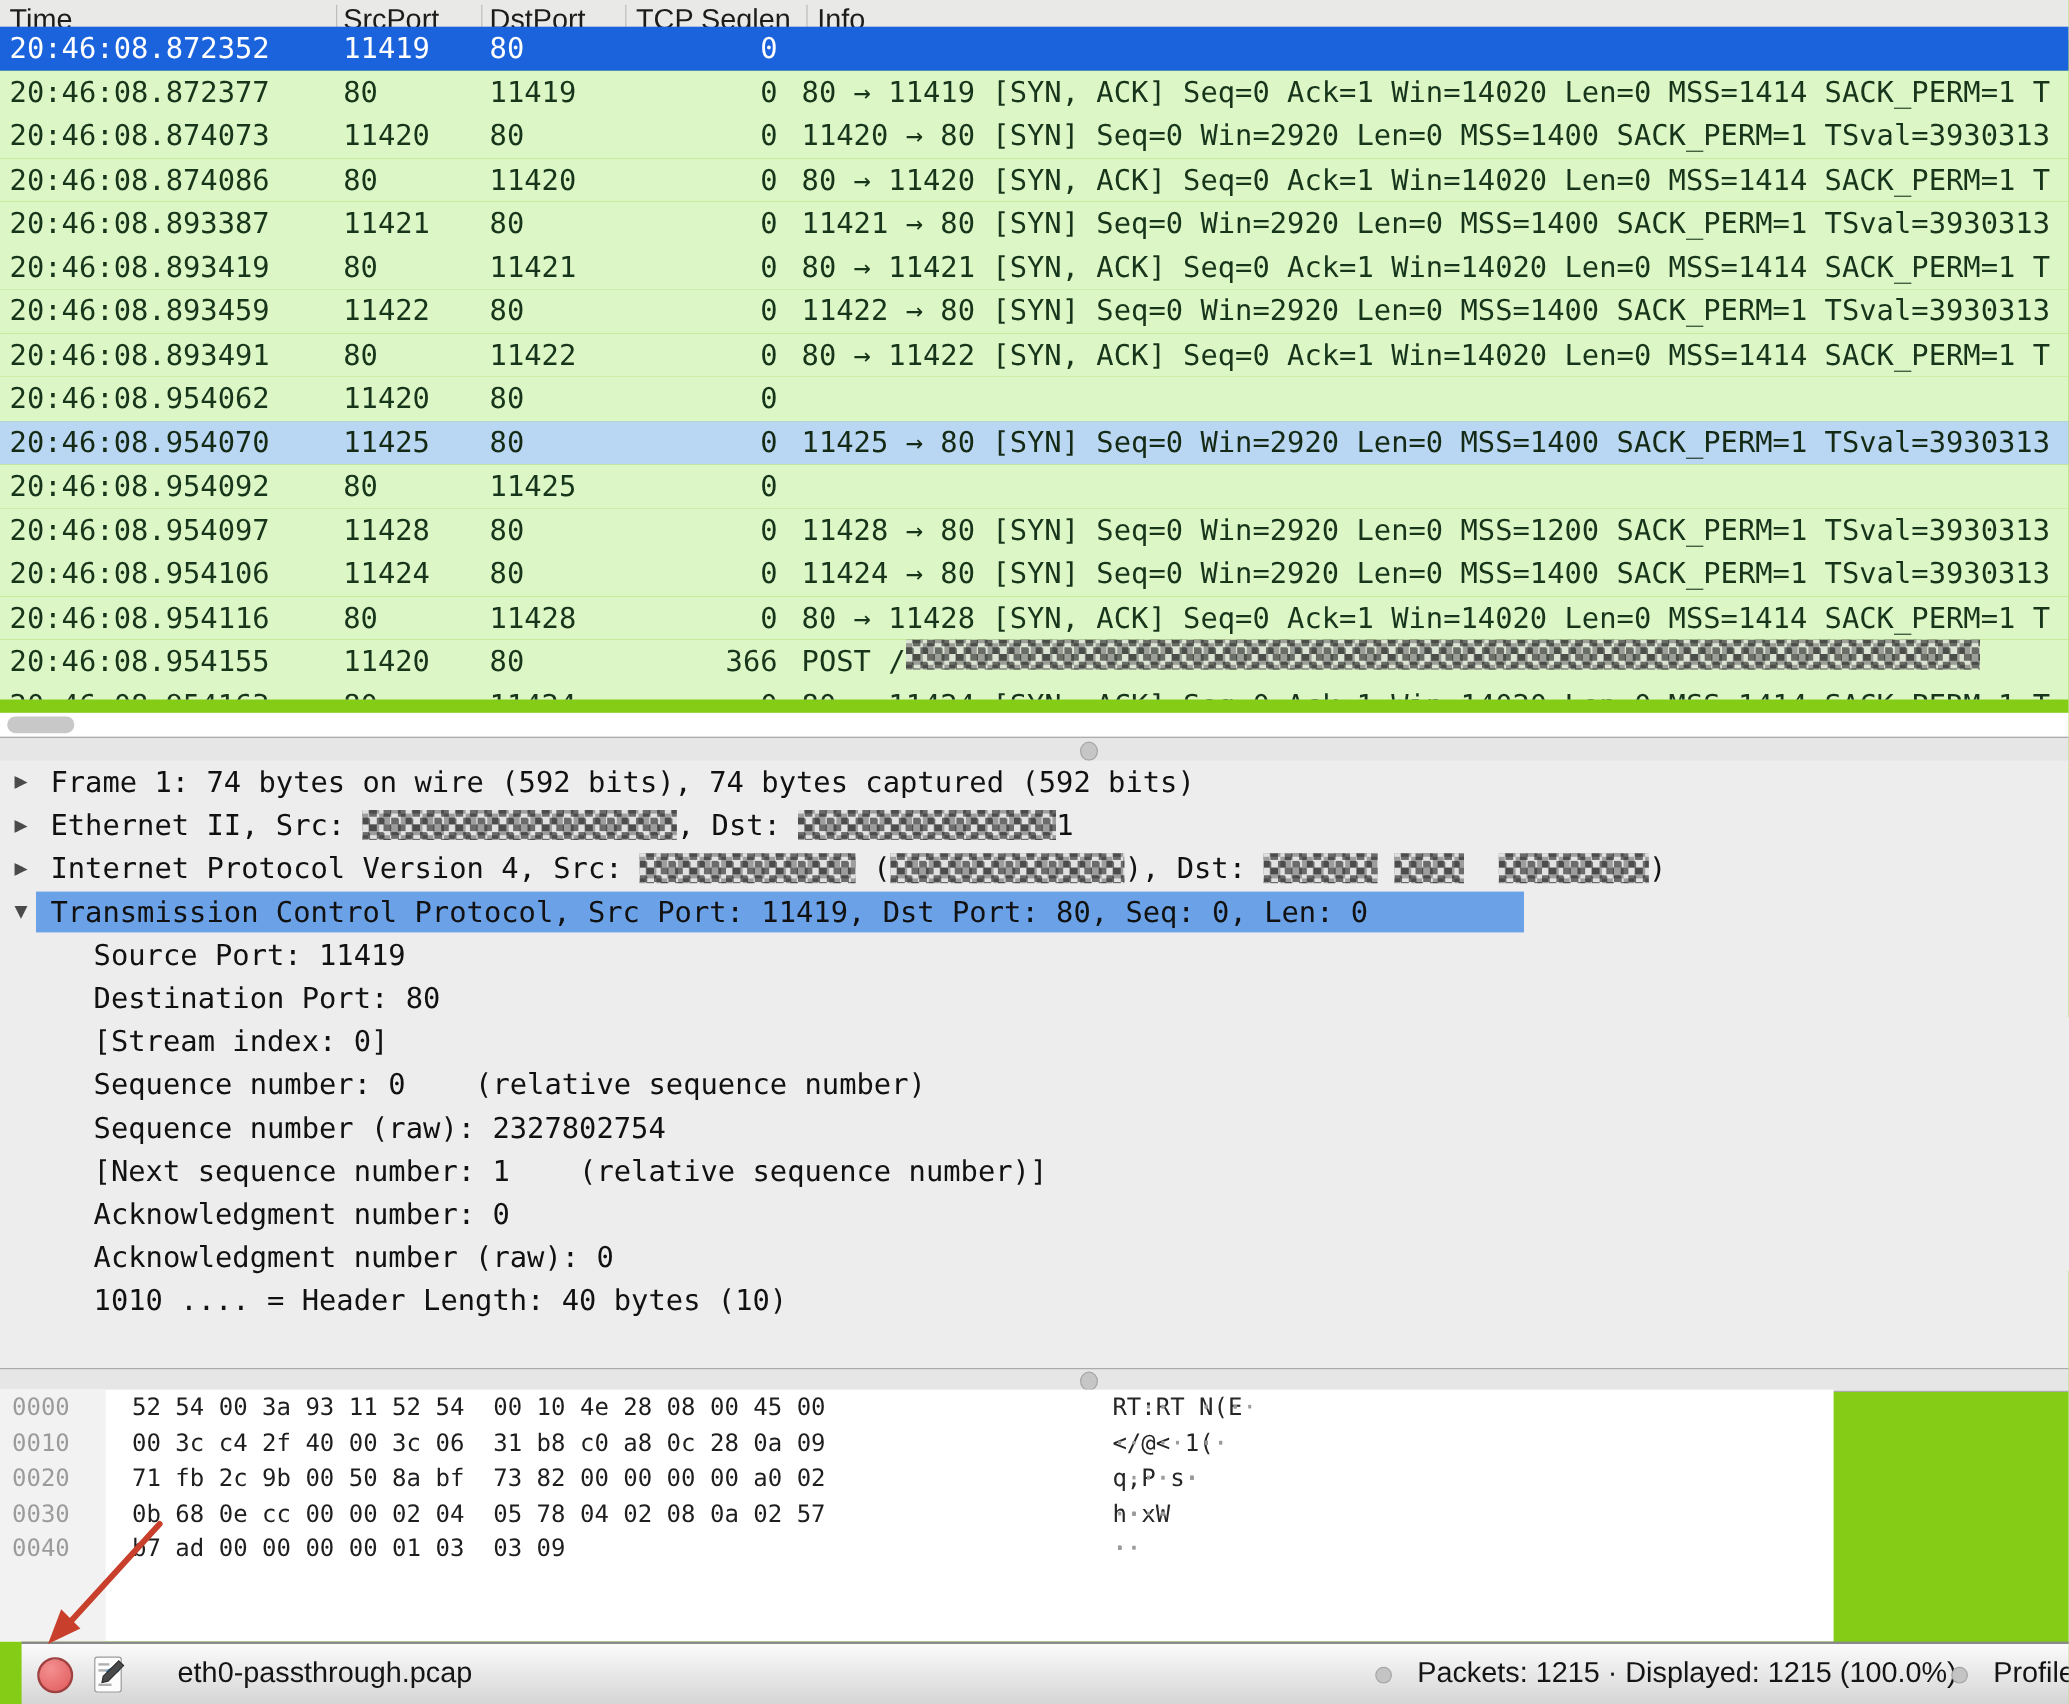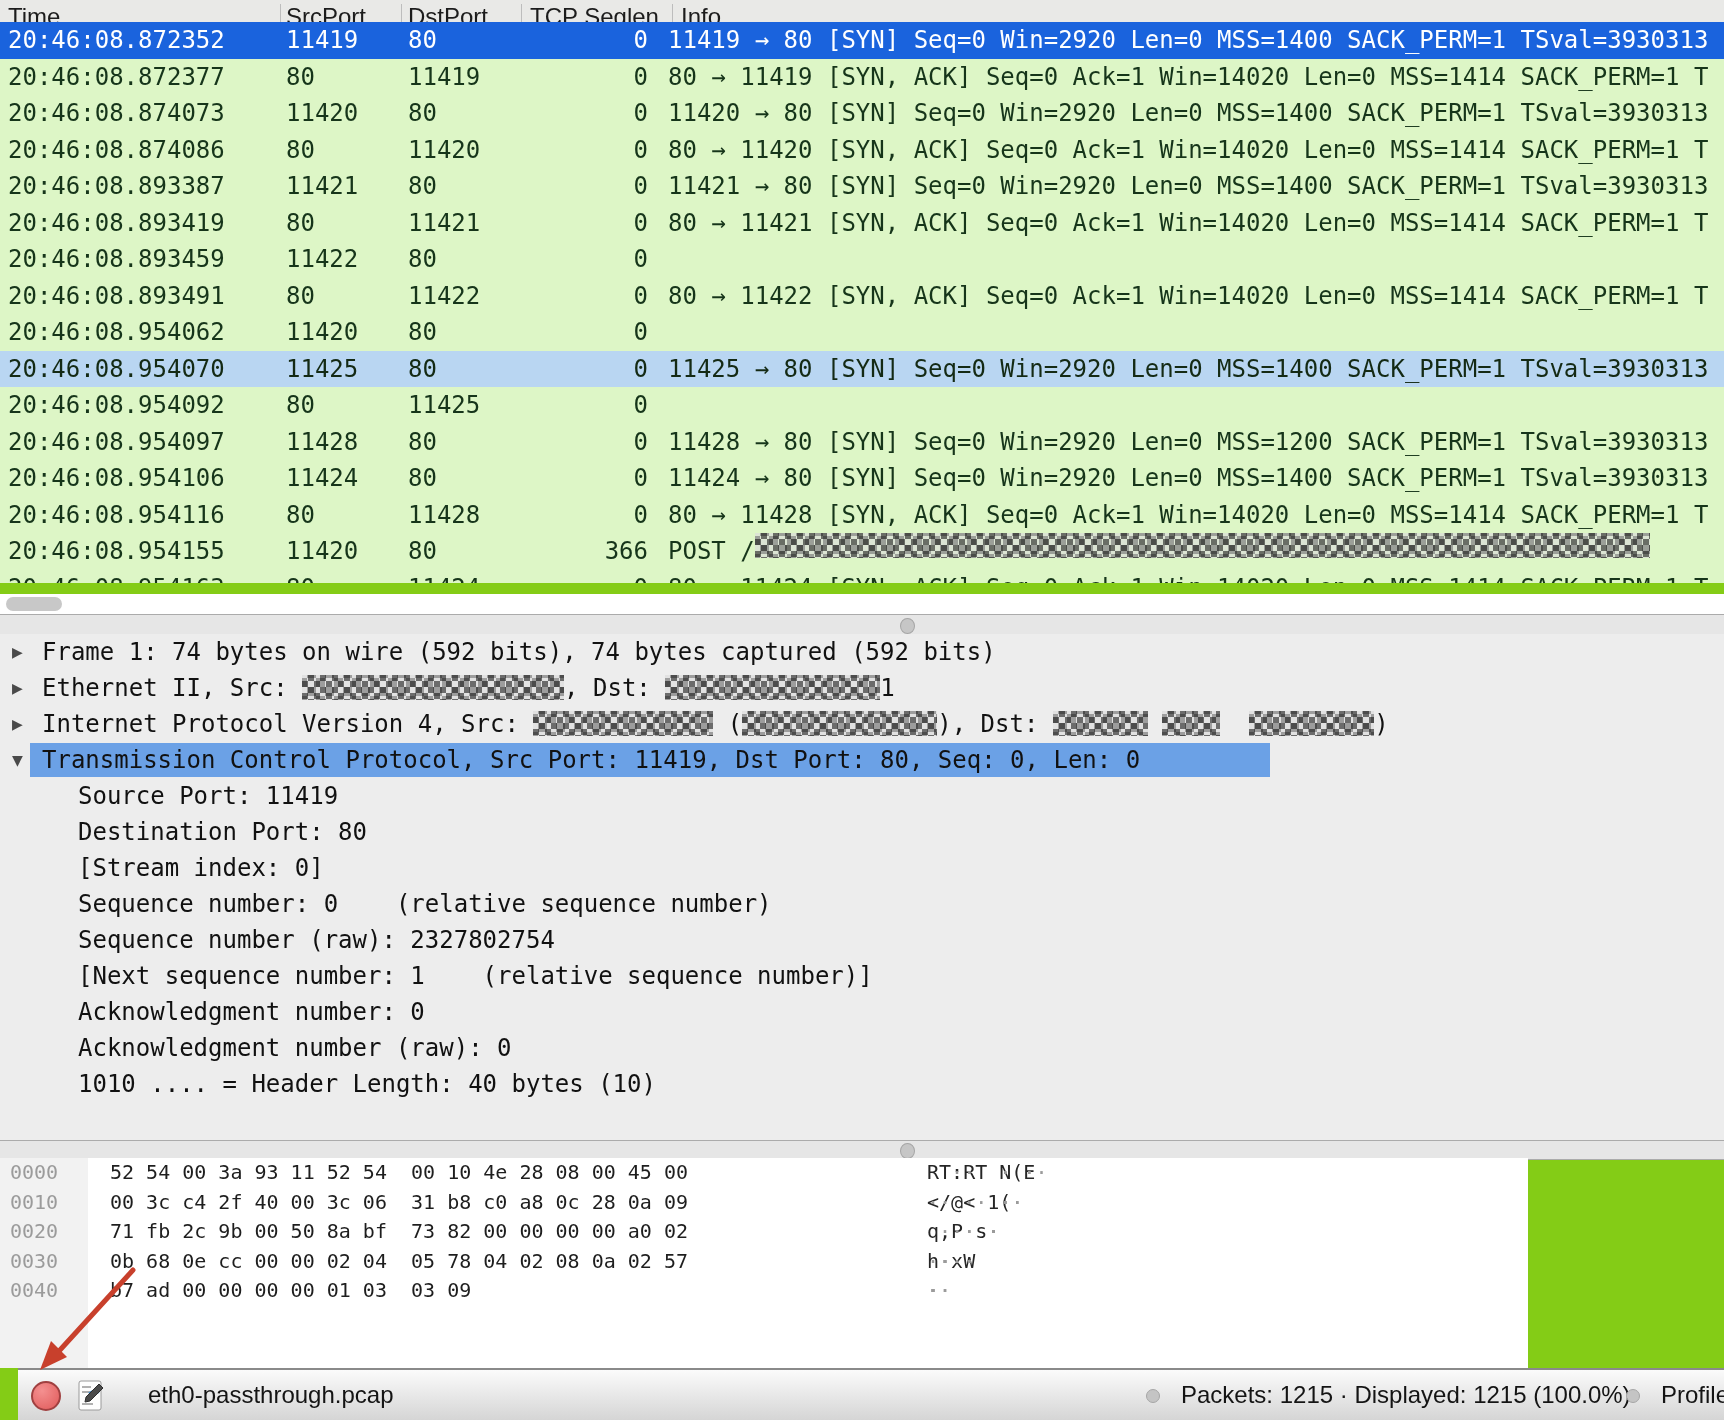--- a/index.html
+++ b/index.html
@@ -73,27 +73,27 @@
     <span class="hcell" style="left:408px">DstPort</span>
     <span class="hcell" style="left:530px">TCP Seglen</span>
     <span class="hcell" style="left:681px">Info</span>
     <div class="hsep" style="left:280px"></div>
     <div class="hsep" style="left:401px"></div>
     <div class="hsep" style="left:521px"></div>
     <div class="hsep" style="left:672px"></div>
   </div>
 
   <div class="plist-rows" id="plist-rows">
-      <div class="prow selected"><span class="c-time">20:46:08.872352</span><span class="c-src">11419</span><span class="c-dst">80</span><span class="c-len">0</span><span class="c-info">11419 → 80 [SYN] Seq=0 Win=2920 Len=0 MSS=1400 SACK_PERM=1 TSval=3930313</span></div>
+      <div class="prow selected"><span class="c-time">20:46:08.872352</span><span class="c-src">11419</span><span class="c-dst">80</span><span class="c-len">0</span></div>
       <div class="prow"><span class="c-time">20:46:08.872377</span><span class="c-src">80</span><span class="c-dst">11419</span><span class="c-len">0</span><span class="c-info">80 → 11419 [SYN, ACK] Seq=0 Ack=1 Win=14020 Len=0 MSS=1414 SACK_PERM=1 T</span></div>
       <div class="prow"><span class="c-time">20:46:08.874073</span><span class="c-src">11420</span><span class="c-dst">80</span><span class="c-len">0</span><span class="c-info">11420 → 80 [SYN] Seq=0 Win=2920 Len=0 MSS=1400 SACK_PERM=1 TSval=3930313</span></div>
       <div class="prow"><span class="c-time">20:46:08.874086</span><span class="c-src">80</span><span class="c-dst">11420</span><span class="c-len">0</span><span class="c-info">80 → 11420 [SYN, ACK] Seq=0 Ack=1 Win=14020 Len=0 MSS=1414 SACK_PERM=1 T</span></div>
       <div class="prow"><span class="c-time">20:46:08.893387</span><span class="c-src">11421</span><span class="c-dst">80</span><span class="c-len">0</span><span class="c-info">11421 → 80 [SYN] Seq=0 Win=2920 Len=0 MSS=1400 SACK_PERM=1 TSval=3930313</span></div>
       <div class="prow"><span class="c-time">20:46:08.893419</span><span class="c-src">80</span><span class="c-dst">11421</span><span class="c-len">0</span><span class="c-info">80 → 11421 [SYN, ACK] Seq=0 Ack=1 Win=14020 Len=0 MSS=1414 SACK_PERM=1 T</span></div>
-      <div class="prow"><span class="c-time">20:46:08.893459</span><span class="c-src">11422</span><span class="c-dst">80</span><span class="c-len">0</span></div>
+      <div class="prow"><span class="c-time">20:46:08.893459</span><span class="c-src">11422</span><span class="c-dst">80</span><span class="c-len">0</span><span class="c-info">11422 → 80 [SYN] Seq=0 Win=2920 Len=0 MSS=1400 SACK_PERM=1 TSval=3930313</span></div>
       <div class="prow"><span class="c-time">20:46:08.893491</span><span class="c-src">80</span><span class="c-dst">11422</span><span class="c-len">0</span><span class="c-info">80 → 11422 [SYN, ACK] Seq=0 Ack=1 Win=14020 Len=0 MSS=1414 SACK_PERM=1 T</span></div>
       <div class="prow"><span class="c-time">20:46:08.954062</span><span class="c-src">11420</span><span class="c-dst">80</span><span class="c-len">0</span></div>
       <div class="prow related"><span class="c-time">20:46:08.954070</span><span class="c-src">11425</span><span class="c-dst">80</span><span class="c-len">0</span><span class="c-info">11425 → 80 [SYN] Seq=0 Win=2920 Len=0 MSS=1400 SACK_PERM=1 TSval=3930313</span></div>
       <div class="prow"><span class="c-time">20:46:08.954092</span><span class="c-src">80</span><span class="c-dst">11425</span><span class="c-len">0</span></div>
       <div class="prow"><span class="c-time">20:46:08.954097</span><span class="c-src">11428</span><span class="c-dst">80</span><span class="c-len">0</span><span class="c-info">11428 → 80 [SYN] Seq=0 Win=2920 Len=0 MSS=1200 SACK_PERM=1 TSval=3930313</span></div>
       <div class="prow"><span class="c-time">20:46:08.954106</span><span class="c-src">11424</span><span class="c-dst">80</span><span class="c-len">0</span><span class="c-info">11424 → 80 [SYN] Seq=0 Win=2920 Len=0 MSS=1400 SACK_PERM=1 TSval=3930313</span></div>
       <div class="prow"><span class="c-time">20:46:08.954116</span><span class="c-src">80</span><span class="c-dst">11428</span><span class="c-len">0</span><span class="c-info">80 → 11428 [SYN, ACK] Seq=0 Ack=1 Win=14020 Len=0 MSS=1414 SACK_PERM=1 T</span></div>
       <div class="prow"><span class="c-time">20:46:08.954155</span><span class="c-src">11420</span><span class="c-dst">80</span><span class="c-len">366</span><span class="c-info">POST /<span class="redact" style="width: 895px;"></span></span></div>
       <div class="prow"><span class="c-time">20:46:08.954163</span><span class="c-src">80</span><span class="c-dst">11424</span><span class="c-len">0</span><span class="c-info">80 → 11424 [SYN, ACK] Seq=0 Ack=1 Win=14020 Len=0 MSS=1414 SACK_PERM=1 T</span></div>
     </div>

